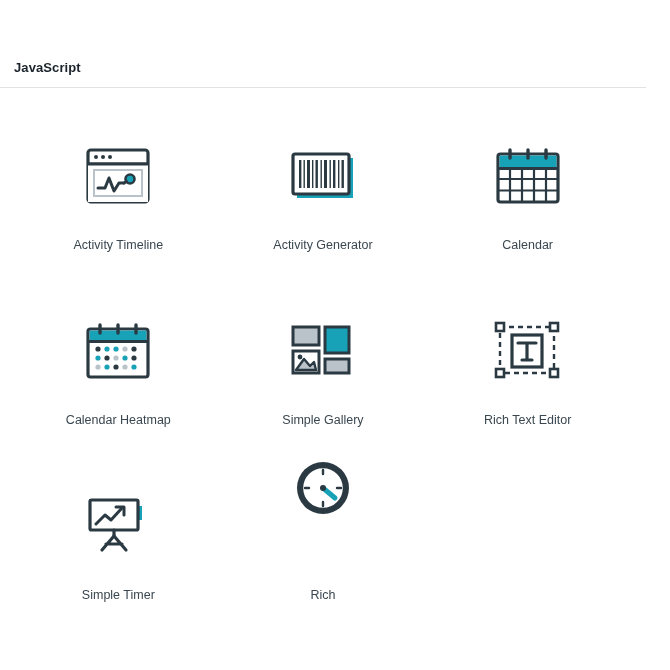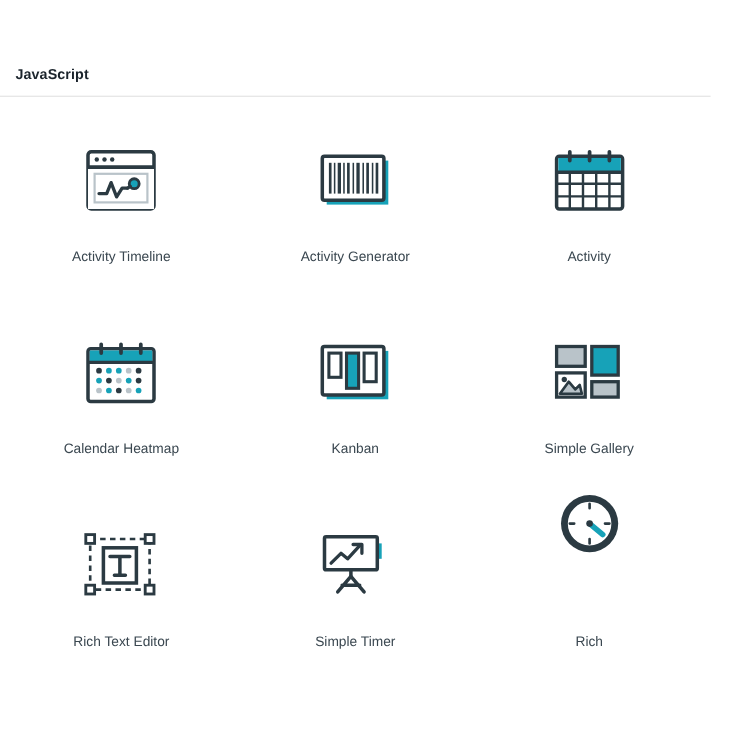--- a/index.html
+++ b/index.html
@@ -29,21 +29,21 @@
   }
   .divider {
     height: 1px;
     background: #e2e2e2;
     width: 100%;
   }
   .grid {
     display: grid;
     grid-template-columns: repeat(3, 1fr);
     padding: 0;
-    margin: 4px;
+    margin: 16px;
   }
   .tile {
     height: 175px;
     display: flex;
     flex-direction: column;
     align-items: center;
     justify-content: flex-start;
     padding-top: 32px;
     box-sizing: border-box;
     cursor: pointer;
@@ -122,21 +122,21 @@
           <rect x="8" y="16" width="60" height="48" rx="2.5" fill="#ffffff" stroke="#2b3a42" stroke-width="3.2"></rect>
           <rect x="9.6" y="17.6" width="56.8" height="13" fill="#17a2b8"></rect>
           <path d="M8 30.5 H68" stroke="#2b3a42" stroke-width="3.2"></path>
           <path d="M20 12 v8 M38 12 v8 M56 12 v8" stroke="#2b3a42" stroke-width="3.4" stroke-linecap="round"></path>
           <g stroke="#2b3a42" stroke-width="2.2">
             <path d="M20 30.5 V64 M32 30.5 V64 M44 30.5 V64 M56 30.5 V64"></path>
             <path d="M8 41 H68 M8 52.5 H68"></path>
           </g>
         </svg>
       </div>
-      <div class="tile-label">Activity</div>
+      <div class="tile-label">Calendar</div>
     </div>
 
     <div class="tile">
       <div class="tile-icon">
         <svg width="76" height="76" viewBox="0 0 76 76">
           <rect x="8" y="16" width="60" height="48" rx="2.5" fill="#ffffff" stroke="#2b3a42" stroke-width="3.2"></rect>
           <rect x="9.6" y="17.6" width="56.8" height="11" fill="#17a2b8"></rect>
           <path d="M8 28.5 H68" stroke="#2b3a42" stroke-width="3"></path>
           <path d="M20 12 v8 M38 12 v8 M56 12 v8" stroke="#2b3a42" stroke-width="3.4" stroke-linecap="round"></path>
           <g>
@@ -154,32 +154,20 @@
             <circle cx="27" cy="54" r="2.6" fill="#17a2b8"></circle>
             <circle cx="36" cy="54" r="2.6" fill="#2b3a42"></circle>
             <circle cx="45" cy="54" r="2.6" fill="#b9c3c9"></circle>
             <circle cx="54" cy="54" r="2.6" fill="#17a2b8"></circle>
           </g>
         </svg>
       </div>
       <div class="tile-label">Calendar Heatmap</div>
     </div>
 
-    <div class="tile">
-      <div class="tile-icon">
-        <svg width="76" height="76" viewBox="0 0 76 76">
-          <rect x="12" y="18" width="56" height="44" fill="#17a2b8"></rect>
-          <rect x="8" y="14" width="56" height="44" rx="2" fill="#ffffff" stroke="#2b3a42" stroke-width="3.2"></rect>
-          <rect x="14" y="20" width="11" height="22" fill="#ffffff" stroke="#2b3a42" stroke-width="2.8"></rect>
-          <rect x="30" y="20" width="11" height="32" fill="#17a2b8" stroke="#2b3a42" stroke-width="2.8"></rect>
-          <rect x="46" y="20" width="11" height="26" fill="#ffffff" stroke="#2b3a42" stroke-width="2.8"></rect>
-        </svg>
-      </div>
-      <div class="tile-label">Kanban</div>
-    </div>
 
     <div class="tile">
       <div class="tile-icon">
         <svg width="76" height="76" viewBox="0 0 76 76">
           <rect x="8" y="14" width="26" height="18" fill="#b9c3c9" stroke="#2b3a42" stroke-width="3"></rect>
           <rect x="40" y="14" width="24" height="26" fill="#17a2b8" stroke="#2b3a42" stroke-width="3"></rect>
           <rect x="8" y="38" width="26" height="22" fill="#ffffff" stroke="#2b3a42" stroke-width="3"></rect>
           <path d="M11 57 L19 46 L25 53 L29 49 L31 57 Z" fill="#b9c3c9" stroke="#2b3a42" stroke-width="2.4" stroke-linejoin="round"></path>
           <circle cx="15" cy="44" r="2.4" fill="#2b3a42"></circle>
           <rect x="40" y="46" width="24" height="14" fill="#b9c3c9" stroke="#2b3a42" stroke-width="3"></rect>

